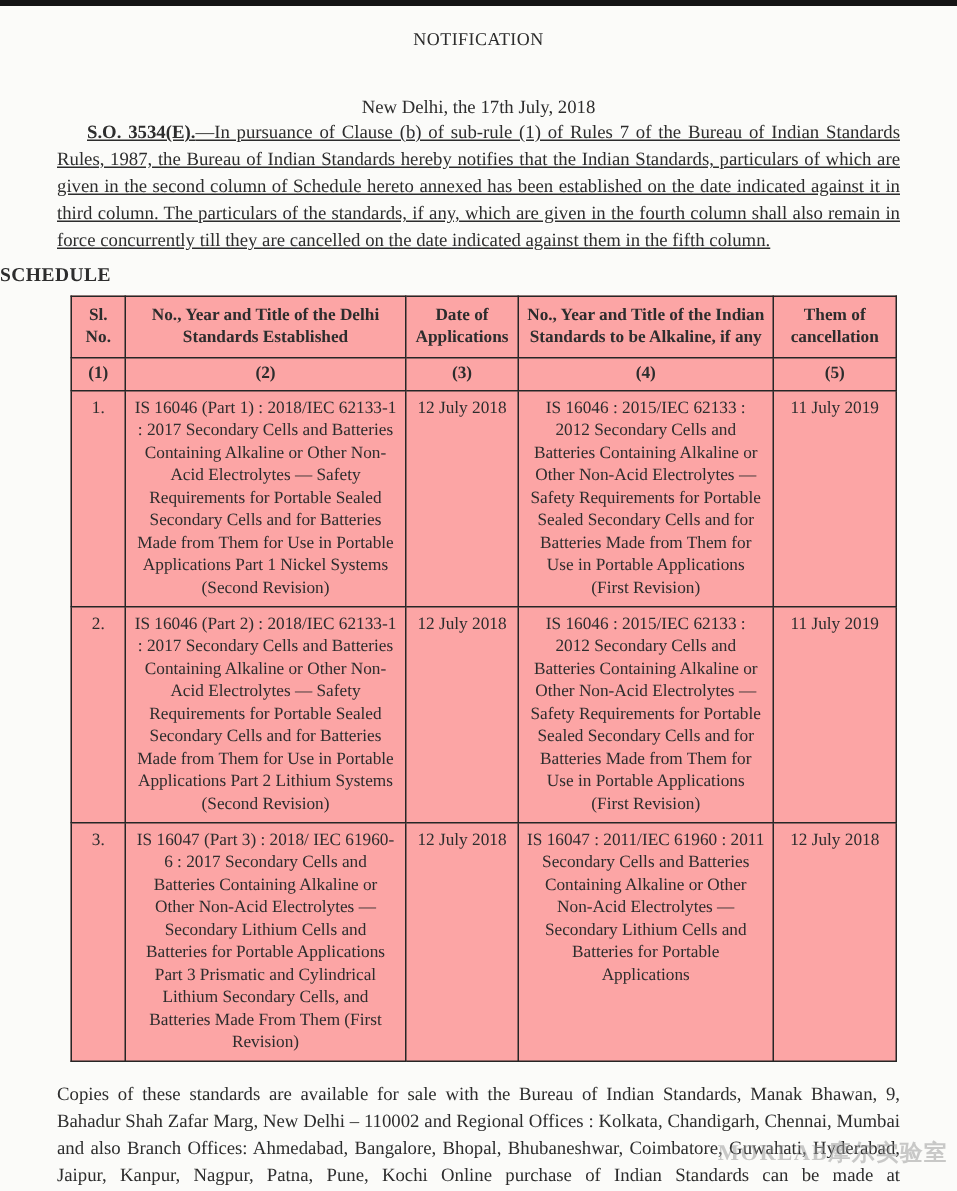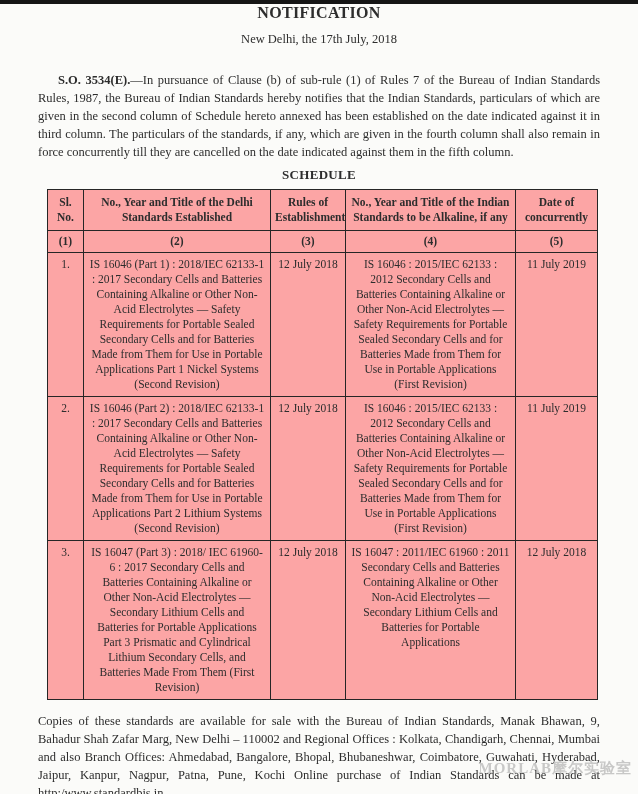--- a/index.html
+++ b/index.html
@@ -10,39 +10,41 @@
     color:#2d2d2d;
     overflow:hidden;
     position:relative;
     -webkit-font-smoothing:antialiased;
   }
   .top-scan-bar{
     width:638px;height:4px;background:#151515;
   }
   .doc-title{
     text-align:center;
-    font-weight:bold;
-    font-size:16px;
+    font-weight:normal;
+    font-size:12px;
     letter-spacing:.3px;
+    margin-top:15px;
   }
   .dateline{
     text-align:center;
     font-size:12.5px;
-    margin-top:10px;
+    margin-top:30px;
   }
   .intro{
-    margin:24px 38px 0 38px;
+    margin:0 38px 0 38px;
     font-size:12.5px;
     line-height:18px;
     text-align:justify;
     text-indent:20px;
+    text-decoration:underline;
   }
   .intro .so{font-weight:bold;}
   .schedule-heading{
-    text-align:center;
+    text-align:left;
     font-weight:bold;
     font-size:13px;
     margin-top:6px;
     letter-spacing:.3px;
   }
   table.schedule{
     border-collapse:collapse;
     margin:6px 0 0 47px;
     width:550px;
     table-layout:fixed;
@@ -106,23 +108,23 @@
     <col style="width:36px">
     <col style="width:187px">
     <col style="width:75px">
     <col style="width:170px">
     <col style="width:82px">
   </colgroup>
   <tbody>
     <tr>
       <th>Sl. No.</th>
       <th>No., Year and Title of the Delhi Standards Established</th>
-      <th>Rules of Establishment</th>
+      <th>Date of Applications</th>
       <th>No., Year and Title of the Indian Standards to be Alkaline, if any</th>
-      <th>Date of concurrently</th>
+      <th>Them of cancellation</th>
     </tr>
     <tr class="colnum-row">
       <td>(1)</td>
       <td>(2)</td>
       <td>(3)</td>
       <td>(4)</td>
       <td>(5)</td>
     </tr>
     <tr>
       <td>1.</td>

